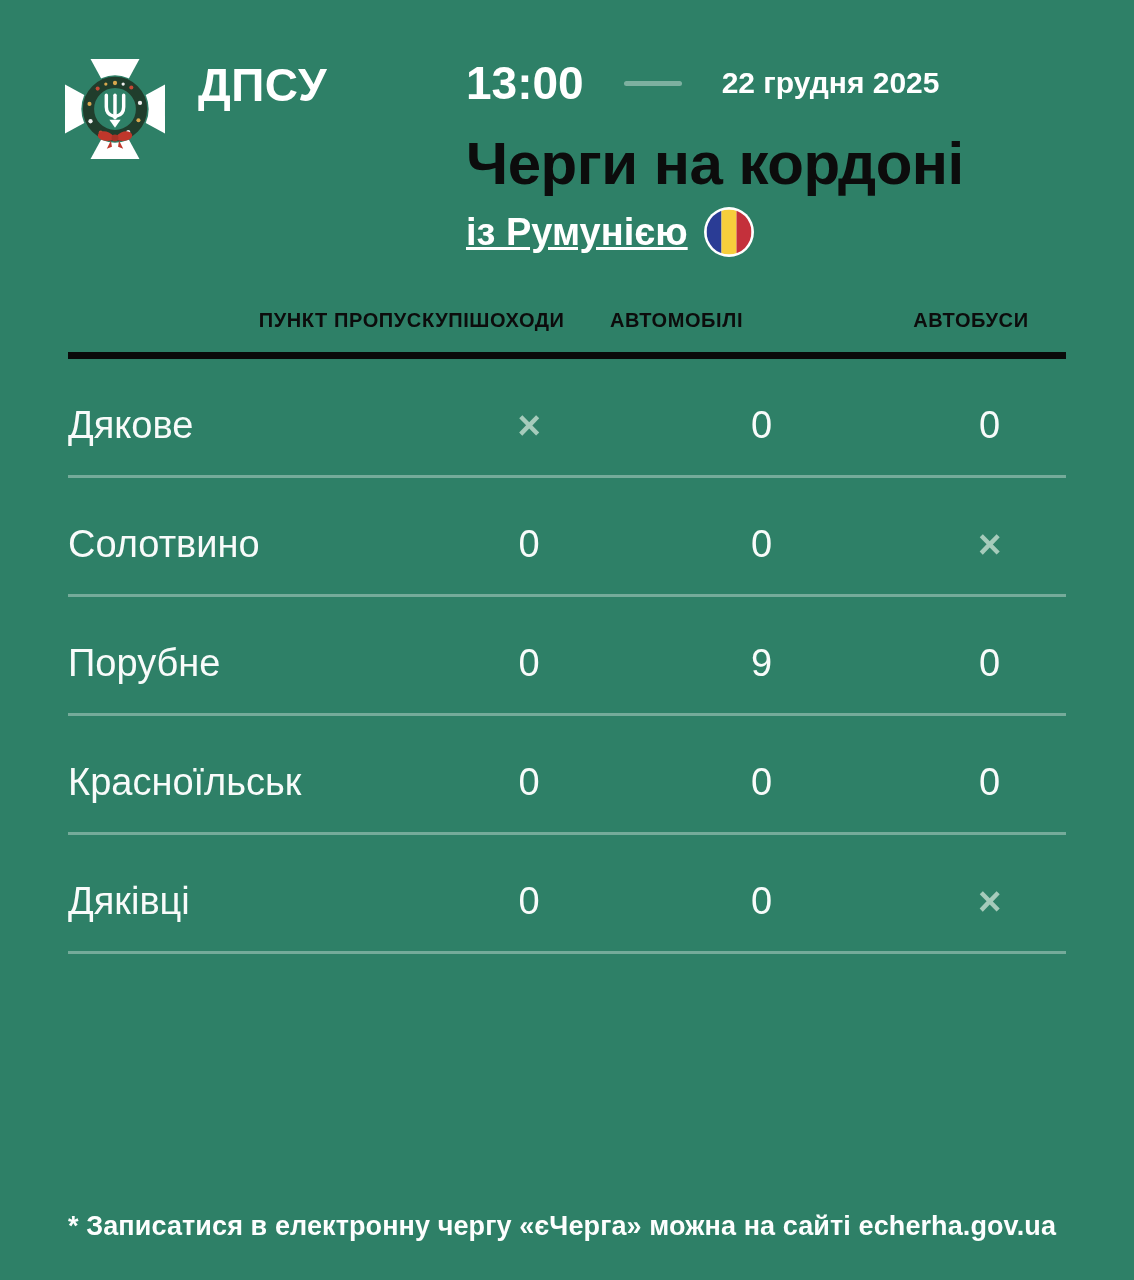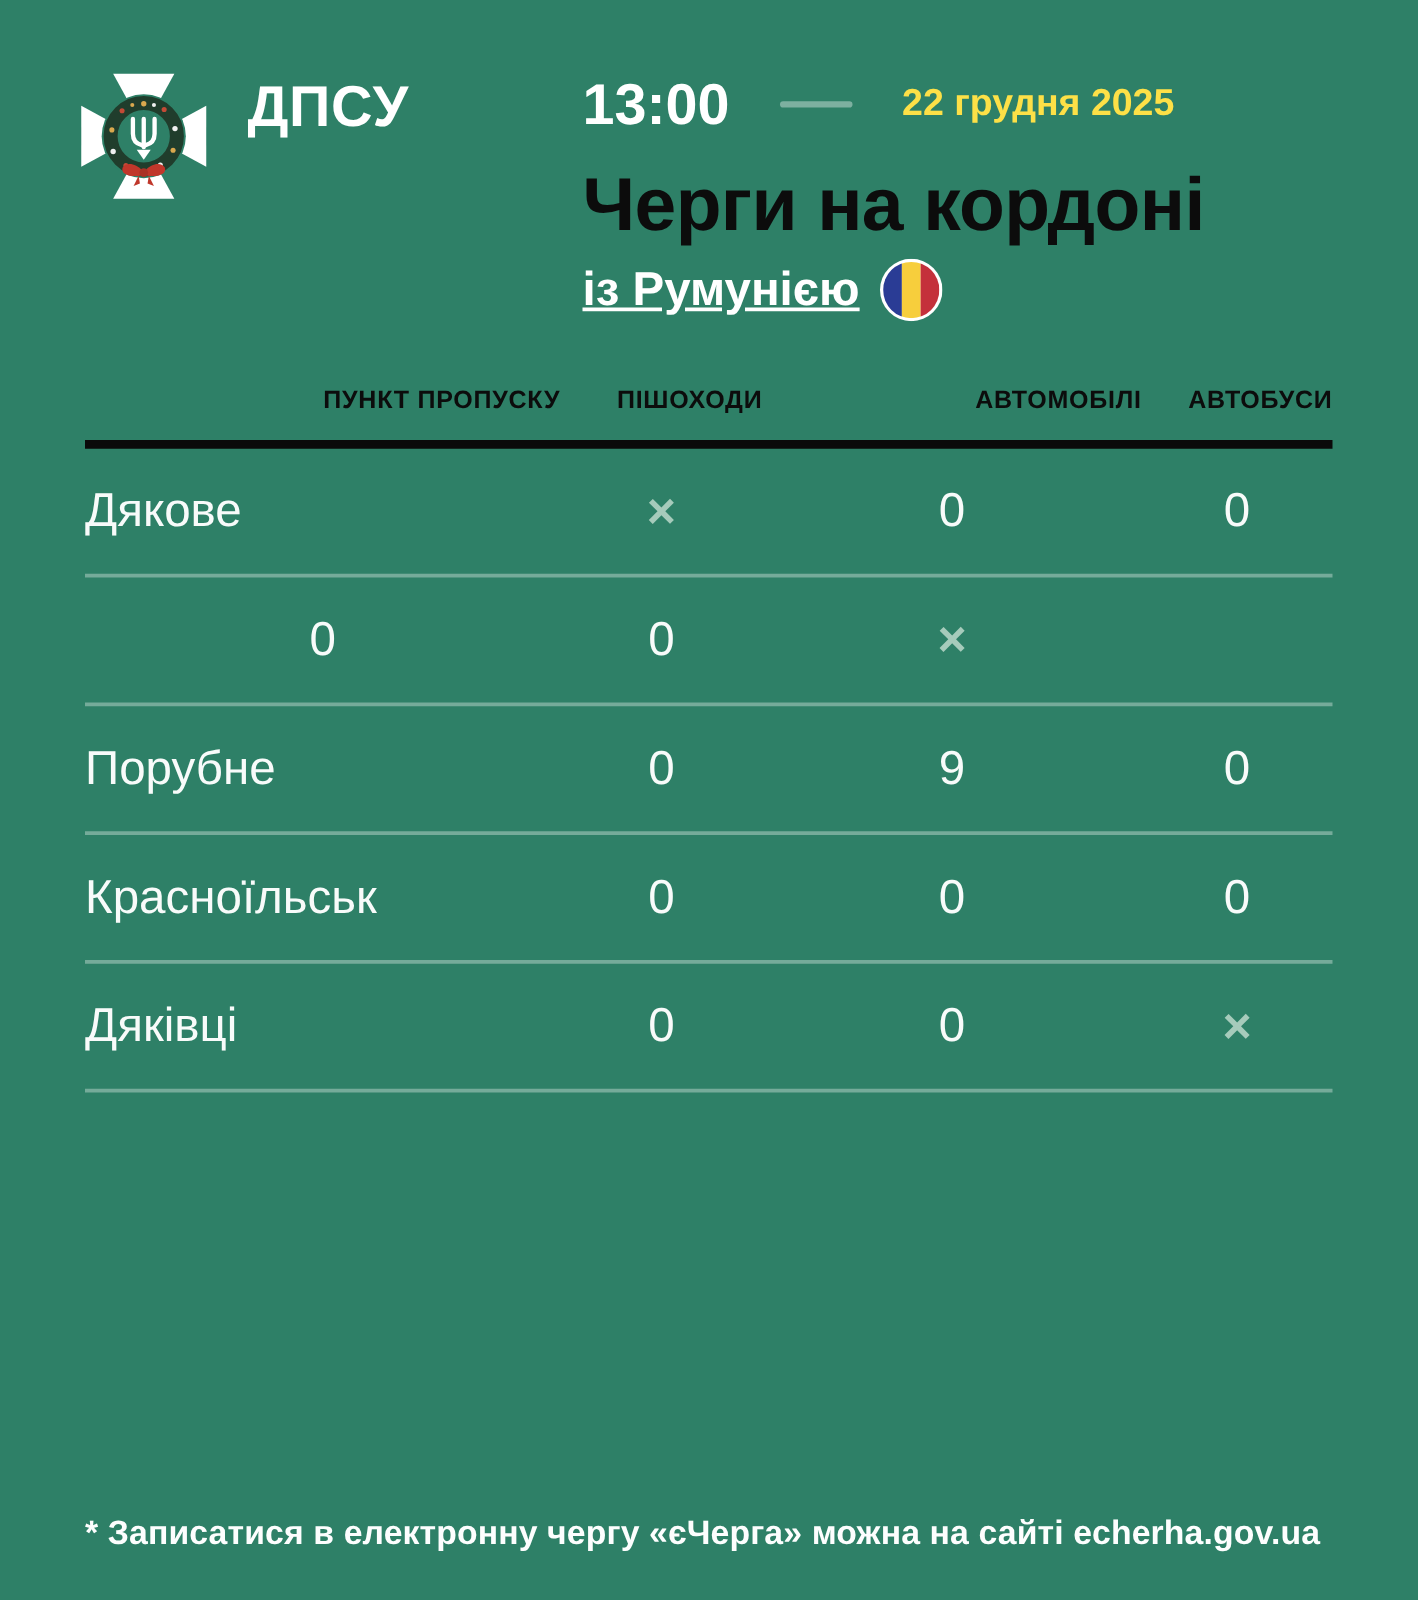--- a/index.html
+++ b/index.html
@@ -32,21 +32,21 @@
     color: #ffffff;
     letter-spacing: 0.5px;
   }
   .header-main { flex: 1; }
   .time-row { display: flex; align-items: center; gap: 40px; }
   .time-value { font-size: 46px; font-weight: 700; color: #ffffff; }
   .time-dash {
     width: 58px; height: 5px; border-radius: 3px;
     background: rgba(255,255,255,0.38);
   }
-  .date-value { font-size: 30px; font-weight: 700; color: #fde047; }
+  .date-value { font-size: 30px; font-weight: 700; color: #ffffff; }
   .page-title {
     margin-top: 22px;
     font-size: 60px;
     font-weight: 800;
     color: #0C0C0C;
     letter-spacing: -0.5px;
     line-height: 1.05;
   }
   .subtitle-row { margin-top: 12px; display: flex; align-items: center; gap: 16px; text-decoration: underline; }
   .page-subtitle { font-size: 38px; font-weight: 700; color: #ffffff; }
@@ -58,30 +58,30 @@
     display: grid;
     grid-template-columns: 38.1% 16.2% 30.4% 15.3%;
     align-items: center;
   }
   .thead-cell {
     font-size: 20px;
     font-weight: 700;
     color: #0C0C0C;
     letter-spacing: 0.6px;
     text-transform: uppercase;
-    text-align: right;
+    text-align: left;
     white-space: nowrap;
   }
   .thead-cell.name { text-align: right; }
   .table-rule {
     margin-top: 20px;
     height: 7px;
     background: #0A0A0A;
   }
-  .trow { height: 100px; }
+  .trow { height: 100px; margin-top: 16px; }
   .cell {
     font-size: 38px;
     font-weight: 400;
     color: #F8FBFA;
     text-align: center;
     line-height: 1;
   }
   .cell.name { text-align: left; }
   .cell.val.closed {
     color: #A6CBBB;
@@ -193,20 +193,21 @@
 
   <div class="tgrid trow">
     <div class="cell name">Дякове</div>
     <div class="cell val closed">×</div>
     <div class="cell val">0</div>
     <div class="cell val">0</div>
   </div>
   <div class="row-divider"></div>
 
   <div class="tgrid trow">
+    <div class="cell name">Солотвино</div>
     <div class="cell val">0</div>
     <div class="cell val">0</div>
     <div class="cell val closed">×</div>
   </div>
   <div class="row-divider"></div>
 
   <div class="tgrid trow">
     <div class="cell name">Порубне</div>
     <div class="cell val">0</div>
     <div class="cell val">9</div>

